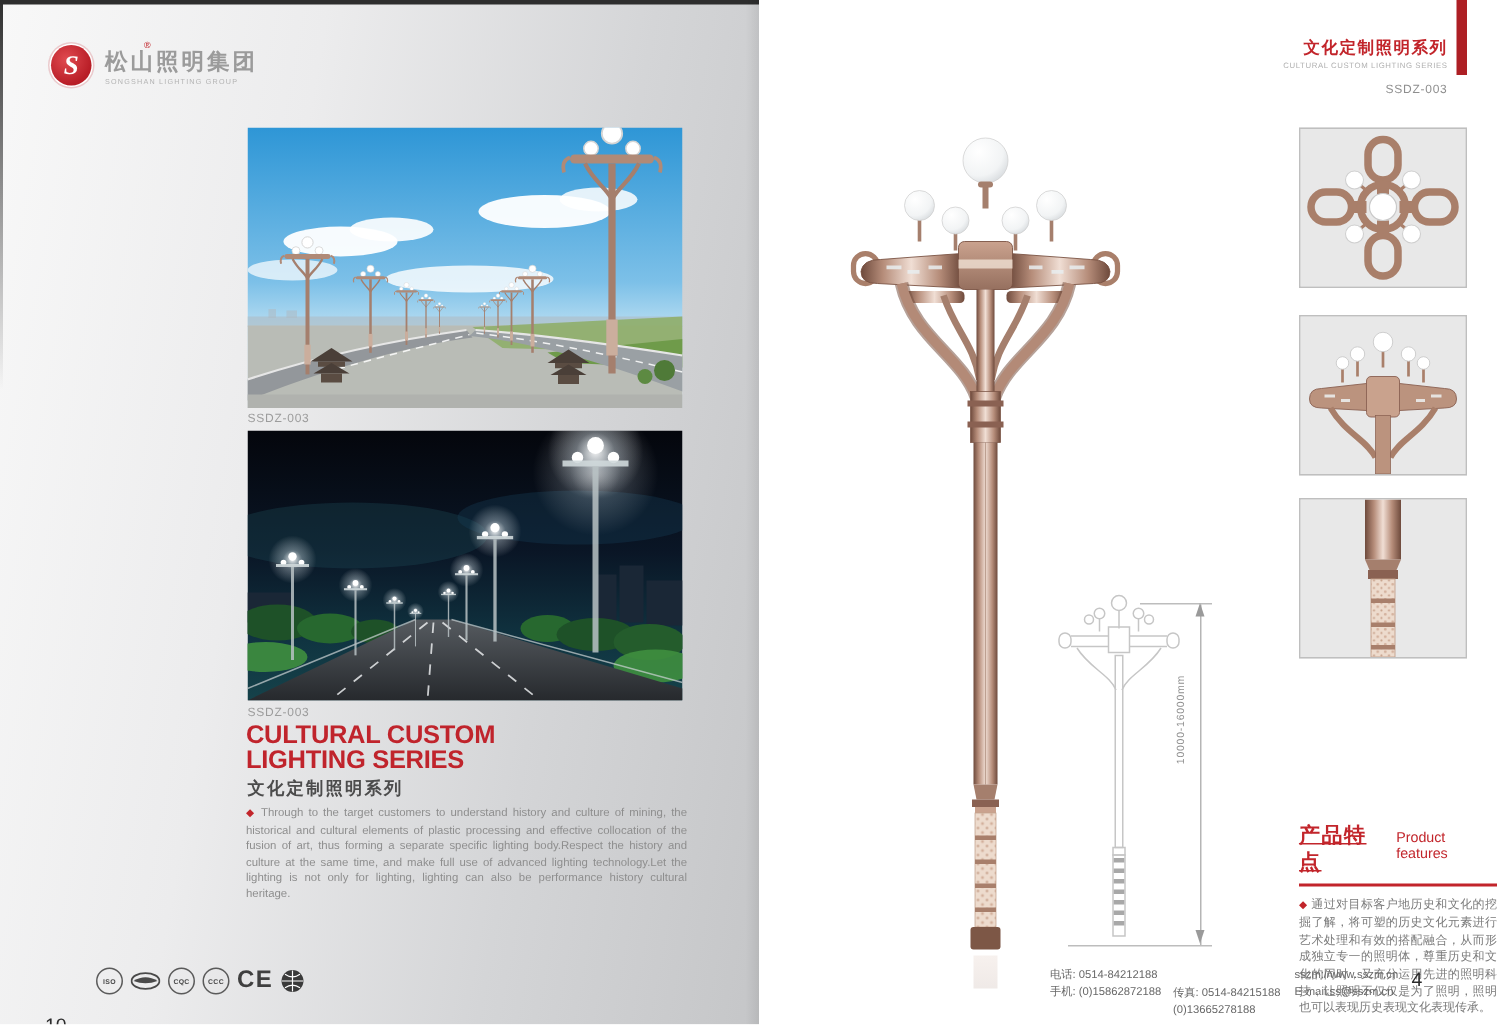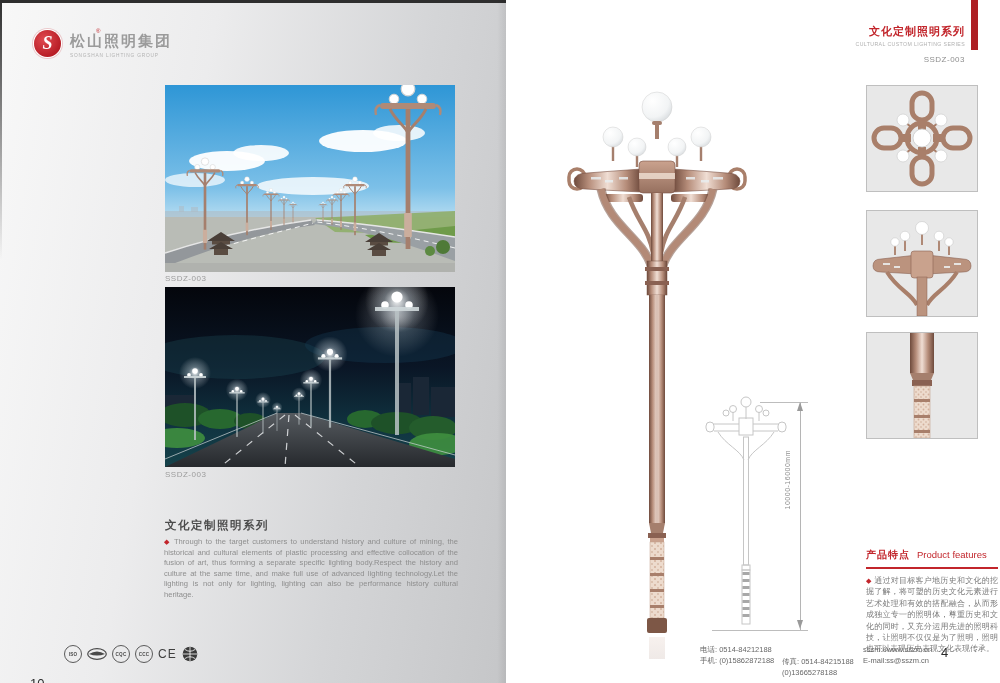--- a/index.html
+++ b/index.html
@@ -43,21 +43,21 @@
   .bullet-red{color:#c2252b;font-size:7px;}
 
   .pageno{position:absolute;font-size:13px;color:#2b2b2b;}
   .pageno.p10{left:30px;top:676px;}
   .pageno.p11{left:941px;top:645px;}
 
   .certs{position:absolute;left:64px;top:645px;display:flex;align-items:center;gap:5px;}
   .cert{display:inline-flex;align-items:center;justify-content:center;color:#4a4a4a;}
   .cert.circle{width:16px;height:16px;border:1.2px solid #5a5a5a;border-radius:50%;
     font-size:4.6px;font-weight:bold;letter-spacing:0.2px;}
-  .cert.plain{font-size:12px;font-weight:normal;letter-spacing:1px;color:#3f3f3f;}
+  .cert.plain{font-size:16px;font-weight:bold;letter-spacing:1px;color:#3f3f3f;}
 
   
   .page-right{position:absolute;left:506px;top:0;width:494px;height:683px;background:#ffffff;}
   .rp-header{position:absolute;right:35px;top:24px;text-align:right;}
   .rp-title-cn{font-size:11px;font-weight:bold;color:#c2252b;letter-spacing:1px;}
   .rp-title-en{font-size:5.2px;color:#b0b0b0;letter-spacing:0.4px;margin-top:2px;}
   .rp-model{font-size:8px;color:#8e8e8e;margin-top:8px;letter-spacing:0.5px;}
   .red-bar{position:absolute;left:971px;top:0;width:7px;height:50px;background:#ad1f24;}
 
   .main-render{position:absolute;left:545px;top:85px;}
@@ -72,21 +72,21 @@
   .dim-label{position:absolute;left:784px;top:450px;font-size:7px;color:#8e8e8e;
     letter-spacing:0.5px;writing-mode:vertical-rl;transform:rotate(180deg);}
 
   .thumb{position:absolute;left:866px;width:112px;height:107px;border:1px solid #bfbfbf;
     background:#e9e9e9;box-sizing:border-box;}
   .thumb.t1{top:85px;} .thumb.t2{top:210px;} .thumb.t3{top:332px;}
   .thumb svg{display:block;}
 
   .features{position:absolute;left:866px;top:548px;width:132px;}
   .features-head{display:flex;align-items:baseline;gap:7px;}
-  .features-cn{font-size:10px;font-weight:bold;color:#c2252b;letter-spacing:1px;}
+  .features-cn{font-size:14px;font-weight:bold;color:#c2252b;letter-spacing:1px;text-decoration:underline;}
   .features-en{font-size:9.5px;font-weight:normal;color:#c2252b;}
   .features-rule{margin-top:5px;width:132px;height:2px;background:#c2252b;}
   .features-body{margin-top:6px;font-size:8px;line-height:11.4px;color:#7a7a7a;text-align:justify;}
 
   .contact{position:absolute;left:700px;top:644px;font-size:7.5px;line-height:11px;color:#686868;}
   .contact-col{position:absolute;top:0;white-space:nowrap;}
   .contact-col.c1{left:0;} .contact-col.c2{left:82px;margin-top:12px;} .contact-col.c3{left:163px;}
 </style>
 </head>
 <body>
@@ -232,20 +232,24 @@
         <use href="#n-lamp" transform="translate(112,124) scale(0.35)"></use>
         <use href="#n-lamp" transform="translate(165,78) scale(1.1)"></use>
         <use href="#n-lamp" transform="translate(146,100) scale(0.7)"></use>
         <use href="#n-lamp" transform="translate(134,112) scale(0.45)"></use>
         <circle cx="232" cy="28" r="42" fill="url(#n-glow)" opacity="0.6"></circle>
         <use href="#n-lamp" transform="translate(232,34) scale(2)"></use>
       </g>
     </svg>
     <div class="photo-label l2">SSDZ-003</div>
 
+    <div class="series-title">
+      <div>CULTURAL CUSTOM</div>
+      <div>LIGHTING SERIES</div>
+    </div>
     <div class="series-sub">文化定制照明系列</div>
     <div class="series-desc"><span class="bullet-red">◆</span><span> Through to the target customers to understand history and culture of mining, the historical and cultural elements of plastic processing and effective collocation of the fusion of art, thus forming a separate specific lighting body.Respect the history and culture at the same time, and make full use of advanced lighting technology.Let the lighting is not only for lighting, lighting can also be performance history cultural heritage.</span></div>
 
     <div class="pageno p10">10</div>
 
     <div class="certs">
       <span class="cert circle">ISO</span>
       <span class="cert">
         <svg width="20" height="12" viewBox="0 0 20 12">
             <ellipse cx="10" cy="6" rx="9.3" ry="5.3" fill="none" stroke="#4a4a4a" stroke-width="1.2"></ellipse>

